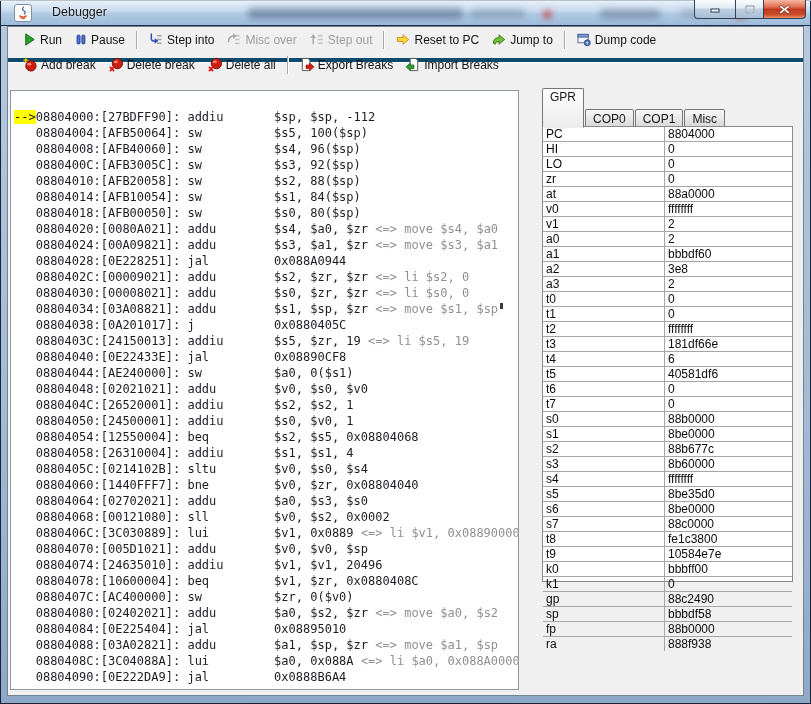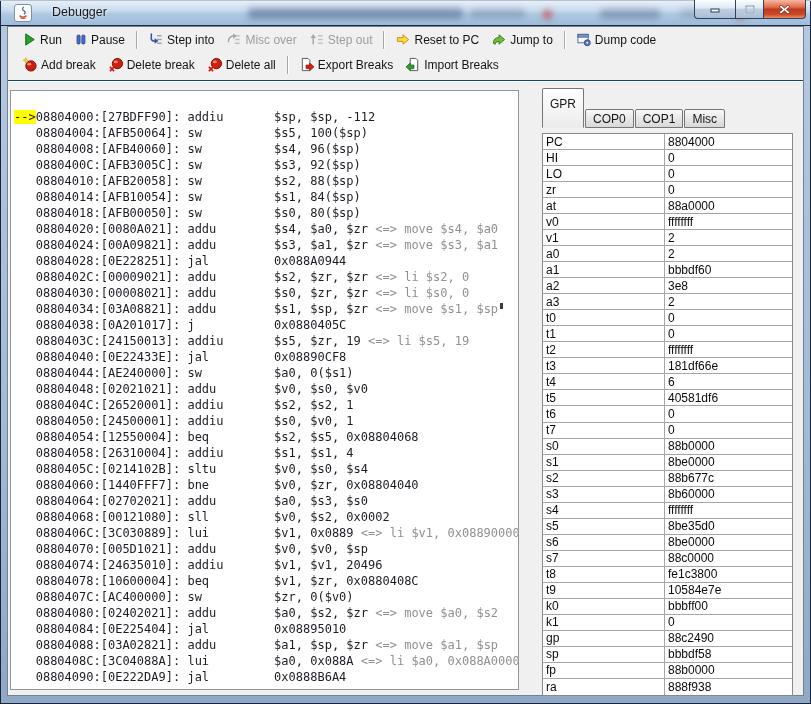--- a/index.html
+++ b/index.html
@@ -30,43 +30,43 @@
   .cap{height:19px;border:1px solid #31415c;border-top:none;display:flex;align-items:center;justify-content:center;
     background:linear-gradient(180deg,#fbfdfe 0%,#dfe9f3 45%,#bfd0e2 50%,#a9bed5 100%);}
   .cap-min{width:42px;border-radius:0 0 0 4px;}
   .cap-max{width:27px;border-left:none;border-right:none;}
   .cap-close{width:43px;border-radius:0 0 4px 0;
     background:linear-gradient(180deg,#f7b7a2 0%,#e06a4b 40%,#bd3a1e 52%,#cc4a28 80%,#e58f6d 100%);}
   
   .client{position:absolute;left:7px;top:26px;width:797px;height:670px;background:#f0f0f0;
     border:1px solid #74818f;}
   
-  .toolbar{position:absolute;left:0;top:0;width:795px;height:54px;background:#f0f0f0;
-    border-bottom:1px solid #0c4a6e;box-shadow:0 1px 0 #ffffff;}
+  .toolbar{position:absolute;left:0;top:0;width:795px;height:35px;background:#f0f0f0;
+    border-bottom:4px solid #0c4a6e;box-shadow:0 1px 0 #ffffff;}
   .trow{height:25px;display:flex;align-items:center;padding-left:8px;}
   .tbtn{display:flex;align-items:center;gap:3px;padding:1px 5px;border:1px solid transparent;cursor:default;}
   .tbtn .lbl{font-size:12px;color:#141414;white-space:nowrap;}
   .tbtn.disabled .lbl{color:#9d9d9d;}
   .tbtn svg{display:block;}
   .tsep{width:1px;height:18px;background:#a8a8a8;box-shadow:1px 0 0 #ffffff;margin:0 5px;}
   
   .disasm{position:absolute;left:2px;top:63px;width:509px;height:600px;background:#ffffff;
     border:1px solid #8e979e;overflow:hidden;padding-top:18px;}
   .dline{white-space:pre;font-family:"DejaVu Sans Mono",monospace;font-size:12px;line-height:16px;height:16px;
     color:#1c1c24;padding-left:3px;}
   .mk-hl{background:#ffff00;color:#1a1a1a;}
   .hint{color:#909090;}
   .caret{display:inline-block;width:3px;height:6px;background:#3a3a3a;margin-left:2px;vertical-align:4px;}
   
   .reg-tabs{position:absolute;left:534px;top:78px;height:23px;display:flex;align-items:flex-end;}
   .tab{font-size:12px;color:#161616;border:1px solid #767676;background:linear-gradient(180deg,#f8f8f8,#d8d8d8);
     padding:2px 7px 3px 7px;margin-right:1px;border-radius:2px 2px 0 0;height:19px;cursor:default;}
   .tab.active{background:linear-gradient(180deg,#ffffff,#ececec);height:40px;border-bottom:1px solid #ececec;
-    padding-top:8px;z-index:2;text-align:center;}
-  .reg-table{position:absolute;left:534px;top:106px;width:251px;height:563px;background:#ffffff;
+    padding-top:1px;z-index:2;text-align:center;}
+  .reg-table{position:absolute;left:534px;top:99px;width:251px;height:456px;background:#ffffff;
     border:1px solid #8a8a8a;display:grid;grid-template-rows:repeat(35,1fr);}
   .rrow{display:grid;grid-template-columns:122px 1fr;border-bottom:1px solid #a6a6a6;}
   .rrow:last-child{border-bottom:none;}
   .rcell{font-size:12px;color:#0a0a0a;padding:0 0 0 3px;display:flex;align-items:center;overflow:hidden;white-space:nowrap;}
   .rname{border-right:1px solid #a6a6a6;}
 </style>
 </head>
 <body>
 
 <div class="window">

